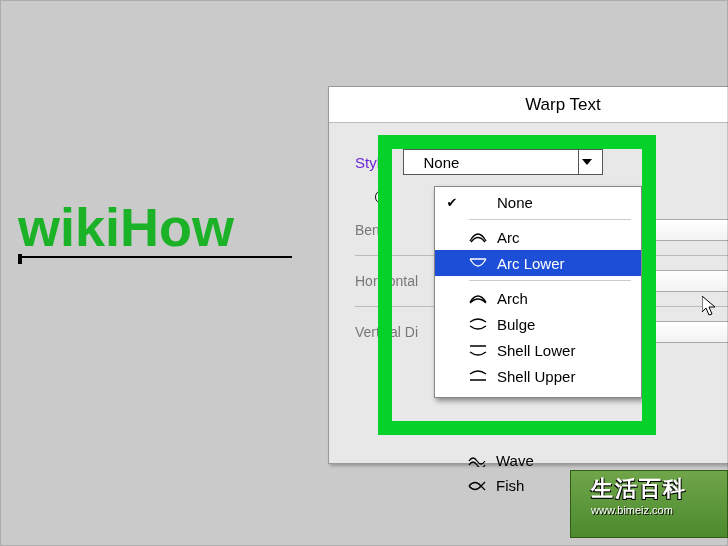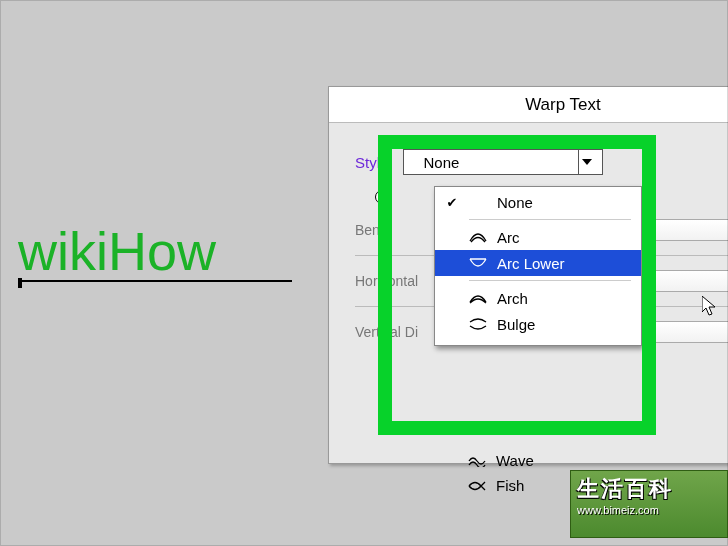--- a/index.html
+++ b/index.html
@@ -10,24 +10,24 @@
     background: #cacaca;
     font-family: "Segoe UI", Tahoma, sans-serif;
     overflow: hidden;
     position: relative;
   }
 
   
   .wikitext {
     position: absolute;
     left: 18px;
-    top: 224px;
+    top: 200px;
     width: 274px;
     font-size: 54px;
-    font-weight: 400;
+    font-weight: 700;
     color: #1bb227;
     line-height: 1;
     font-family: Arial, Helvetica, sans-serif;
   }
   .wikitext::after {
     content: "";
     display: block;
     height: 2px;
     background: #000;
     margin-top: 2px;
@@ -180,21 +180,21 @@
     position: absolute;
     left: 570px;
     top: 470px;
     width: 158px;
     height: 68px;
     background: linear-gradient(#70a54a,#4c8a2e);
     border: 1px solid #2f5d13;
     color: #fff;
     font-family: "Microsoft YaHei","Heiti SC",sans-serif;
     z-index: 50;
-    padding: 3px 6px;
+    padding: 3px 20px;
   }
   .watermark .big {
     font-size: 22px;
     font-weight: 700;
     text-shadow: 1px 1px 0 #000, -1px 1px 0 #000;
     letter-spacing: 2px;
   }
   .watermark .small {
     font-size: 11px;
     text-shadow: 1px 1px 0 #000;
@@ -290,20 +290,38 @@
   </div>
   <div class="dd-item">
     <span class="dd-tick"></span>
     <span class="dd-icon">
       <svg width="18" height="12">
           <path d="M1 4 Q9 -2 17 4 M1 8 Q9 14 17 8" fill="none" stroke="#000" stroke-width="1.3"></path>
         </svg>
     </span>
     <span>Bulge</span>
   </div>
+  <div class="dd-item">
+    <span class="dd-tick"></span>
+    <span class="dd-icon">
+      <svg width="18" height="12">
+          <path d="M1 2 H17 M1 8 Q9 14 17 8" fill="none" stroke="#000" stroke-width="1.3"></path>
+        </svg>
+    </span>
+    <span>Shell Lower</span>
+  </div>
+  <div class="dd-item">
+    <span class="dd-tick"></span>
+    <span class="dd-icon">
+      <svg width="18" height="12">
+          <path d="M1 4 Q9 -2 17 4 M1 10 H17" fill="none" stroke="#000" stroke-width="1.3"></path>
+        </svg>
+    </span>
+    <span>Shell Upper</span>
+  </div>
 </div>
 
 <div class="overflow-list">
   <div class="dd-item">
     <span class="dd-tick"></span>
     <span class="dd-icon">
       <svg width="18" height="12">
           <path d="M1 6 Q5 0 9 6 T17 6 M1 10 Q5 4 9 10 T17 10" fill="none" stroke="#000" stroke-width="1.3"></path>
         </svg>
     </span>

